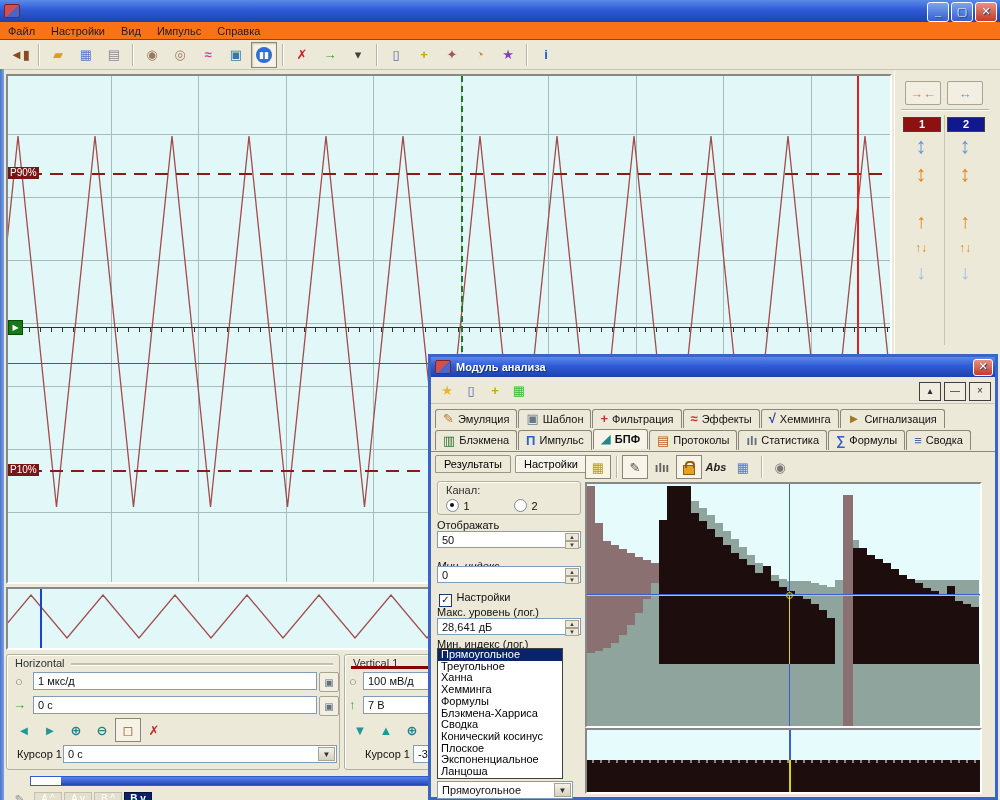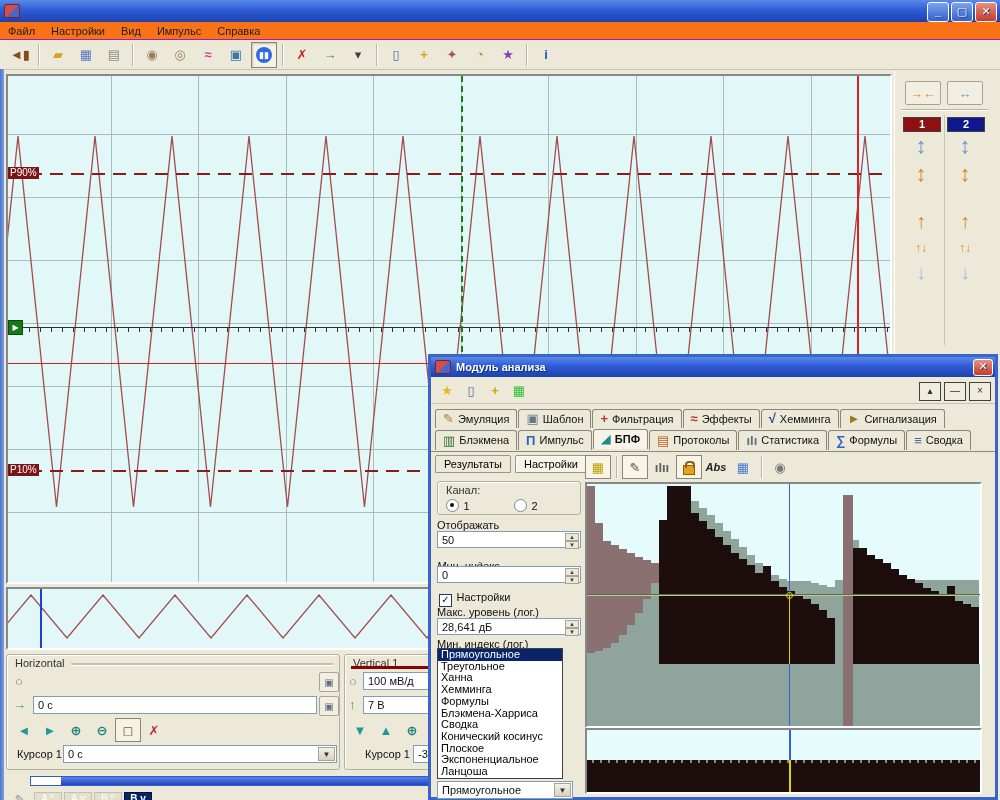--- a/index.html
+++ b/index.html
@@ -241,20 +241,21 @@
     <svg id="wave-prev" class="abs" style="left:0;top:0;" width="882" height="59" viewBox="0 0 882 59">
         <polyline points="-13,49 23,6 59,49 95,6 131,49 167,6 203,49 239,6 275,49 311,6 347,49 383,6 419,49 455,6 491,49 527,6 563,49 599,6 635,49 671,6 707,49 743,6 779,49 815,6 851,49 887,6 923,49" fill="none" stroke="#a34b4b" stroke-width="1.3"></polyline>
       </svg>
     <div class="abs" id="prev-cursor" style="top: 0px; width: 2px; height: 59px; background: rgb(32, 64, 208); left: 32px;"></div>
   </div>
 
   <div class="abs grp" style="left:6px;top:654px;width:334px;height:116px;">
     <span class="grp-title">Horizontal</span>
     <div class="abs" style="left:64px;top:8px;width:262px;height:2px;background:#c4c0ae;border-bottom:1px solid #fff;"></div>
     <span class="abs icon" style="left:8px;top:20px;font-size:13px;color:#707070;">○</span>
+    <div class="abs field" style="left:26px;top:17px;width:284px;height:18px;">1 мкс/д</div>
     <div class="abs rbtn" style="left:312px;top:17px;width:18px;height:18px;font-size:10px;color:#607080;">▣</div>
     <span class="abs icon" style="left:6px;top:43px;font-size:13px;color:#38a038;">→</span>
     <div class="abs field" style="left:26px;top:41px;width:284px;height:18px;">0 с</div>
     <div class="abs rbtn" style="left:312px;top:41px;width:18px;height:18px;font-size:10px;color:#607080;">▣</div>
     <div class="abs" id="h-nav" style="left:4px;top:63px;display:flex;">
         <div class="navbtn">
           <span class="icon" style="color: rgb(32, 152, 152); font-size: 13px;">◄</span>
         </div>
         <div class="navbtn">
           <span class="icon" style="color: rgb(32, 152, 152); font-size: 13px;">►</span>

